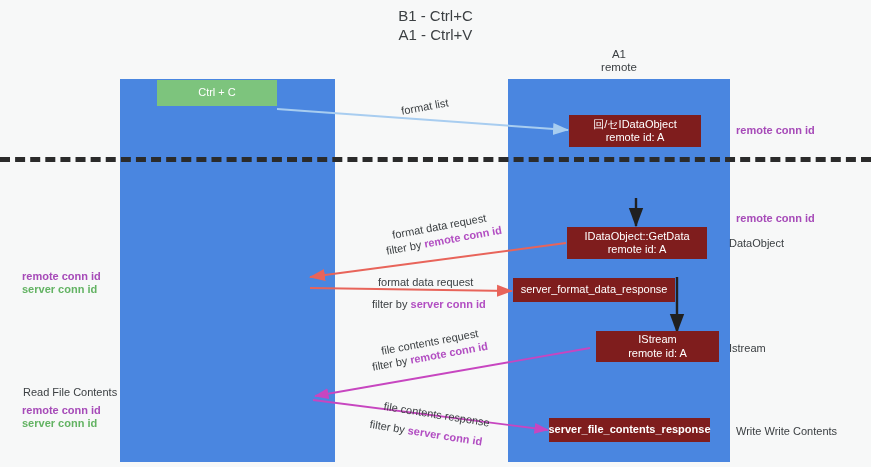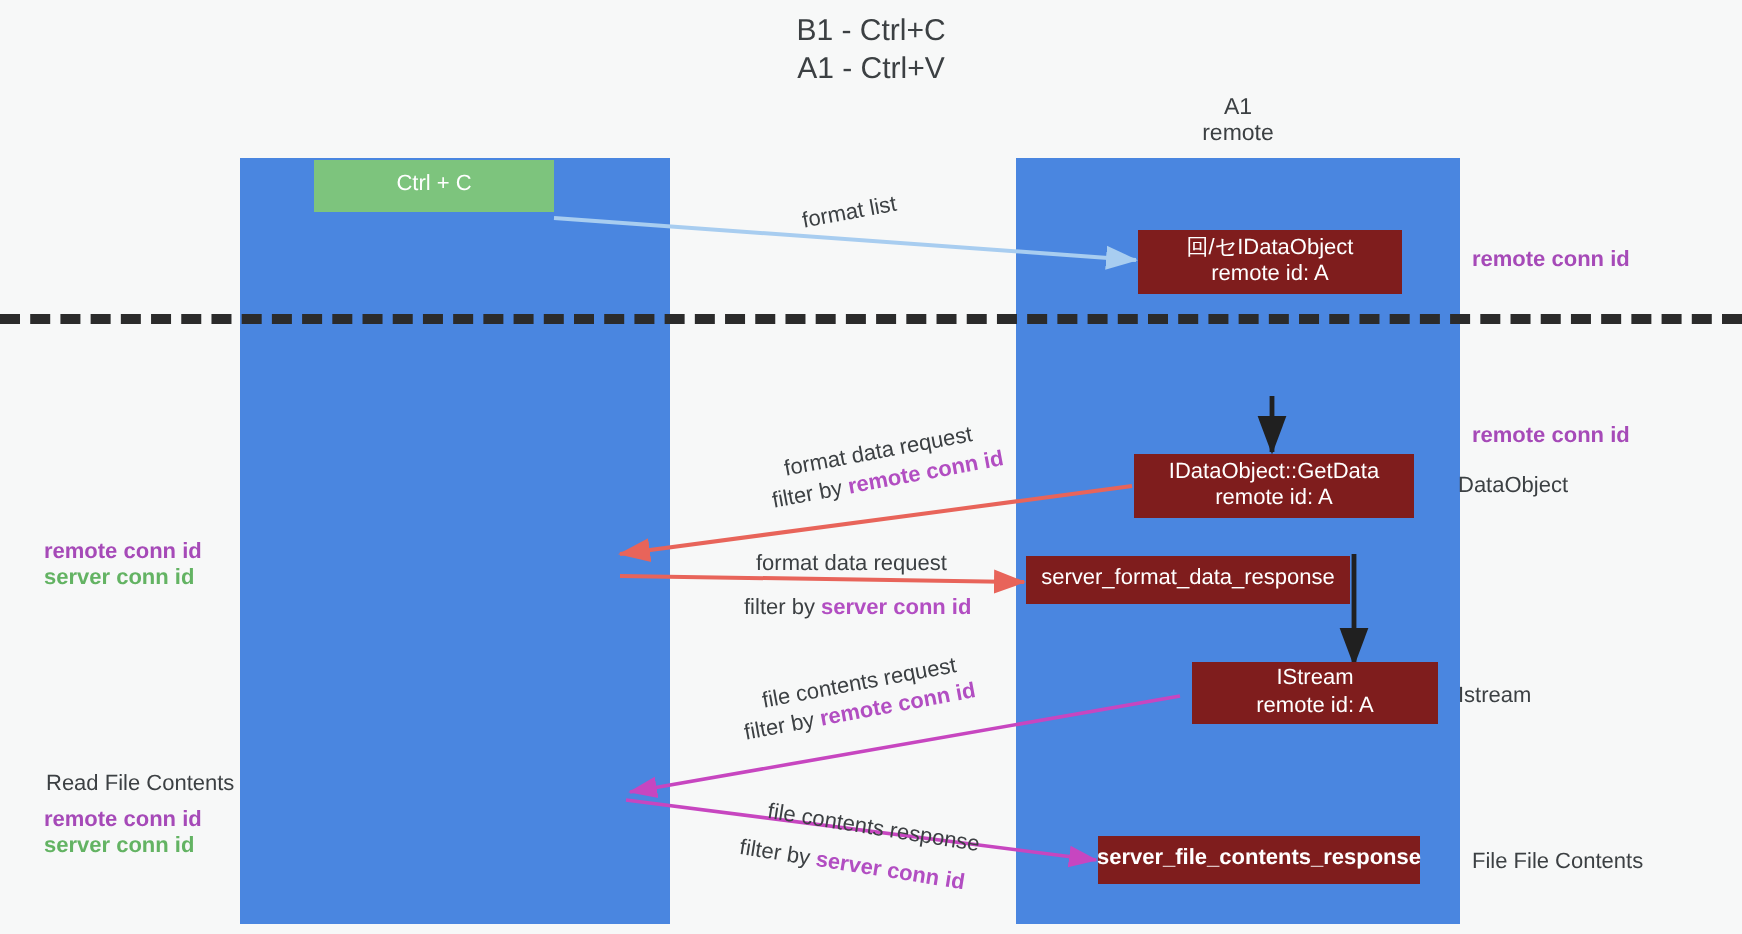--- a/index.html
+++ b/index.html
@@ -193,21 +193,21 @@
 
   <div class="abs edge-label rot-dn" style="left:385px; top:399px;">file contents response</div>
   <div class="abs edge-label rot-dn" style="left:371px; top:417px;">
     <span>filter by </span><span class="kw-server-m">server conn id</span>
   </div>
 
   <div class="abs side-label remote" style="left:736px; top:123px;">remote conn id</div>
   <div class="abs side-label remote" style="left:736px; top:211px;">remote conn id</div>
   <div class="abs side-label" style="left:729px; top:236px;">DataObject</div>
   <div class="abs side-label" style="left:729px; top:341px;">Istream</div>
-  <div class="abs side-label" style="left:736px; top:424px;">File File Contents</div>
+  <div class="abs side-label" style="left:736px; top:424px;">Write Write Contents</div>
 
   <div class="abs side-label remote" style="left:22px; top:269px;">remote conn id</div>
   <div class="abs side-label server" style="left:22px; top:282px;">server conn id</div>
 
   <div class="abs side-label" style="left:23px; top:385px;">Read File Contents</div>
   <div class="abs side-label remote" style="left:22px; top:403px;">remote conn id</div>
   <div class="abs side-label server" style="left:22px; top:416px;">server conn id</div>
 
   <div class="abs divider"></div>
 

